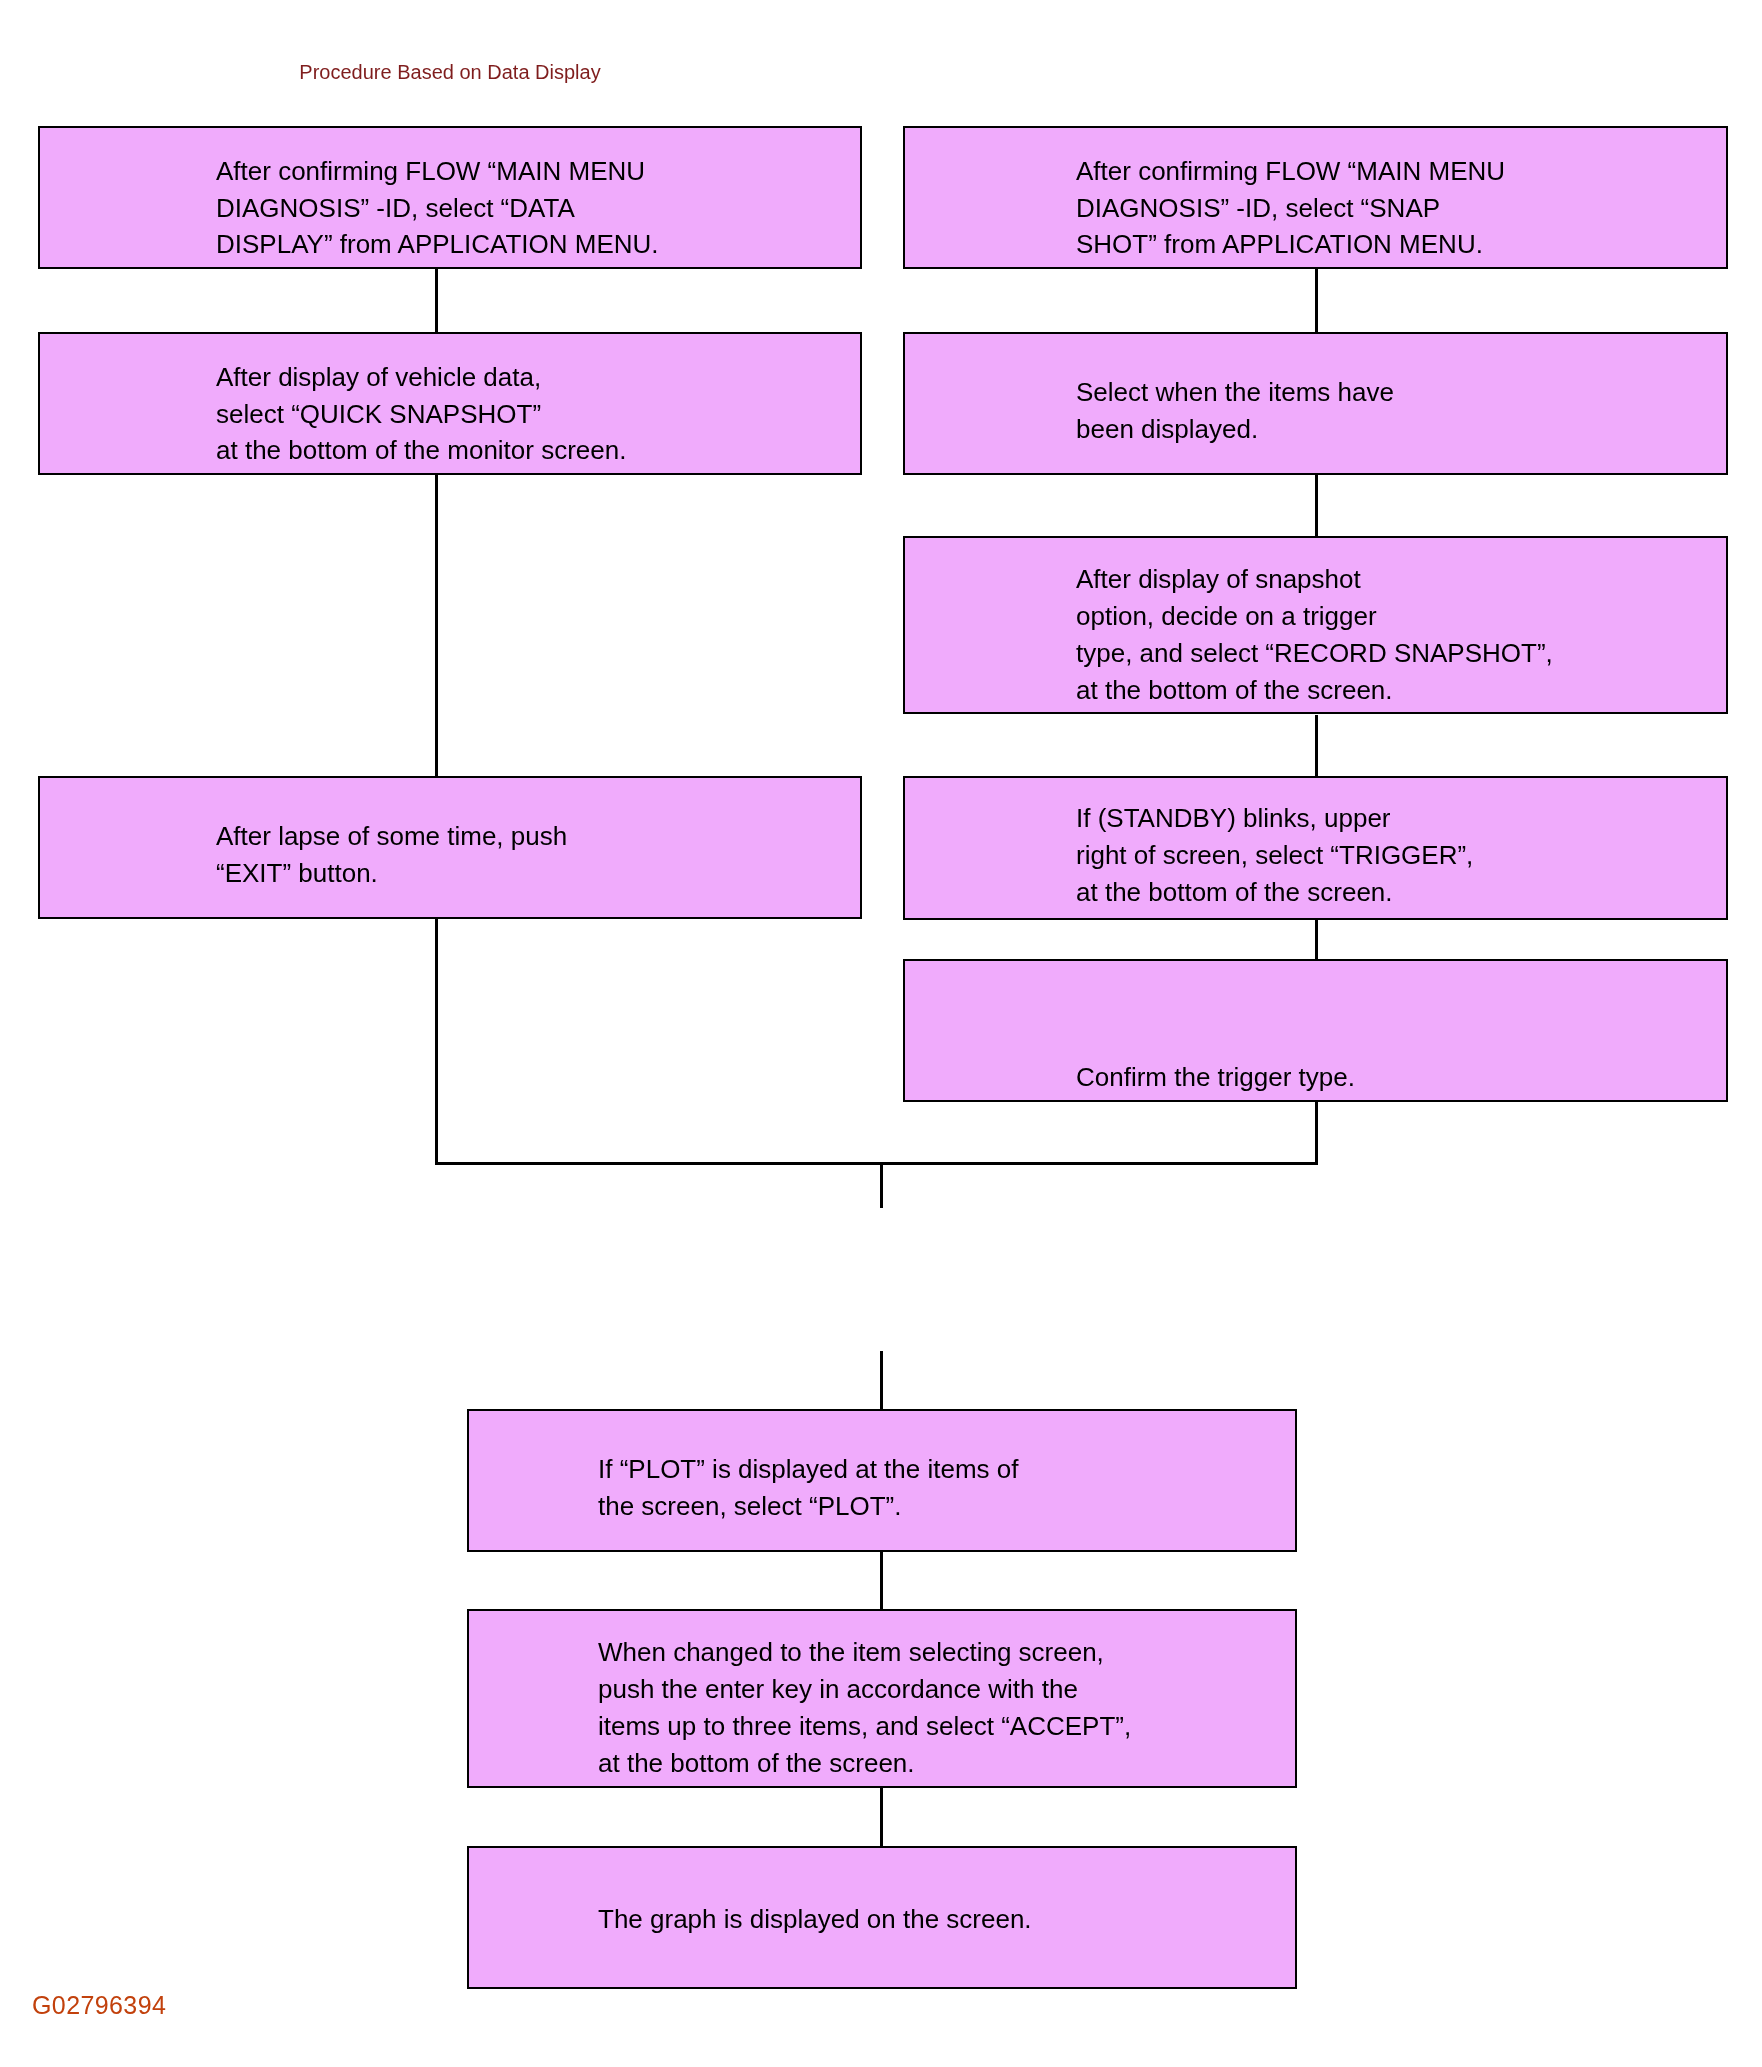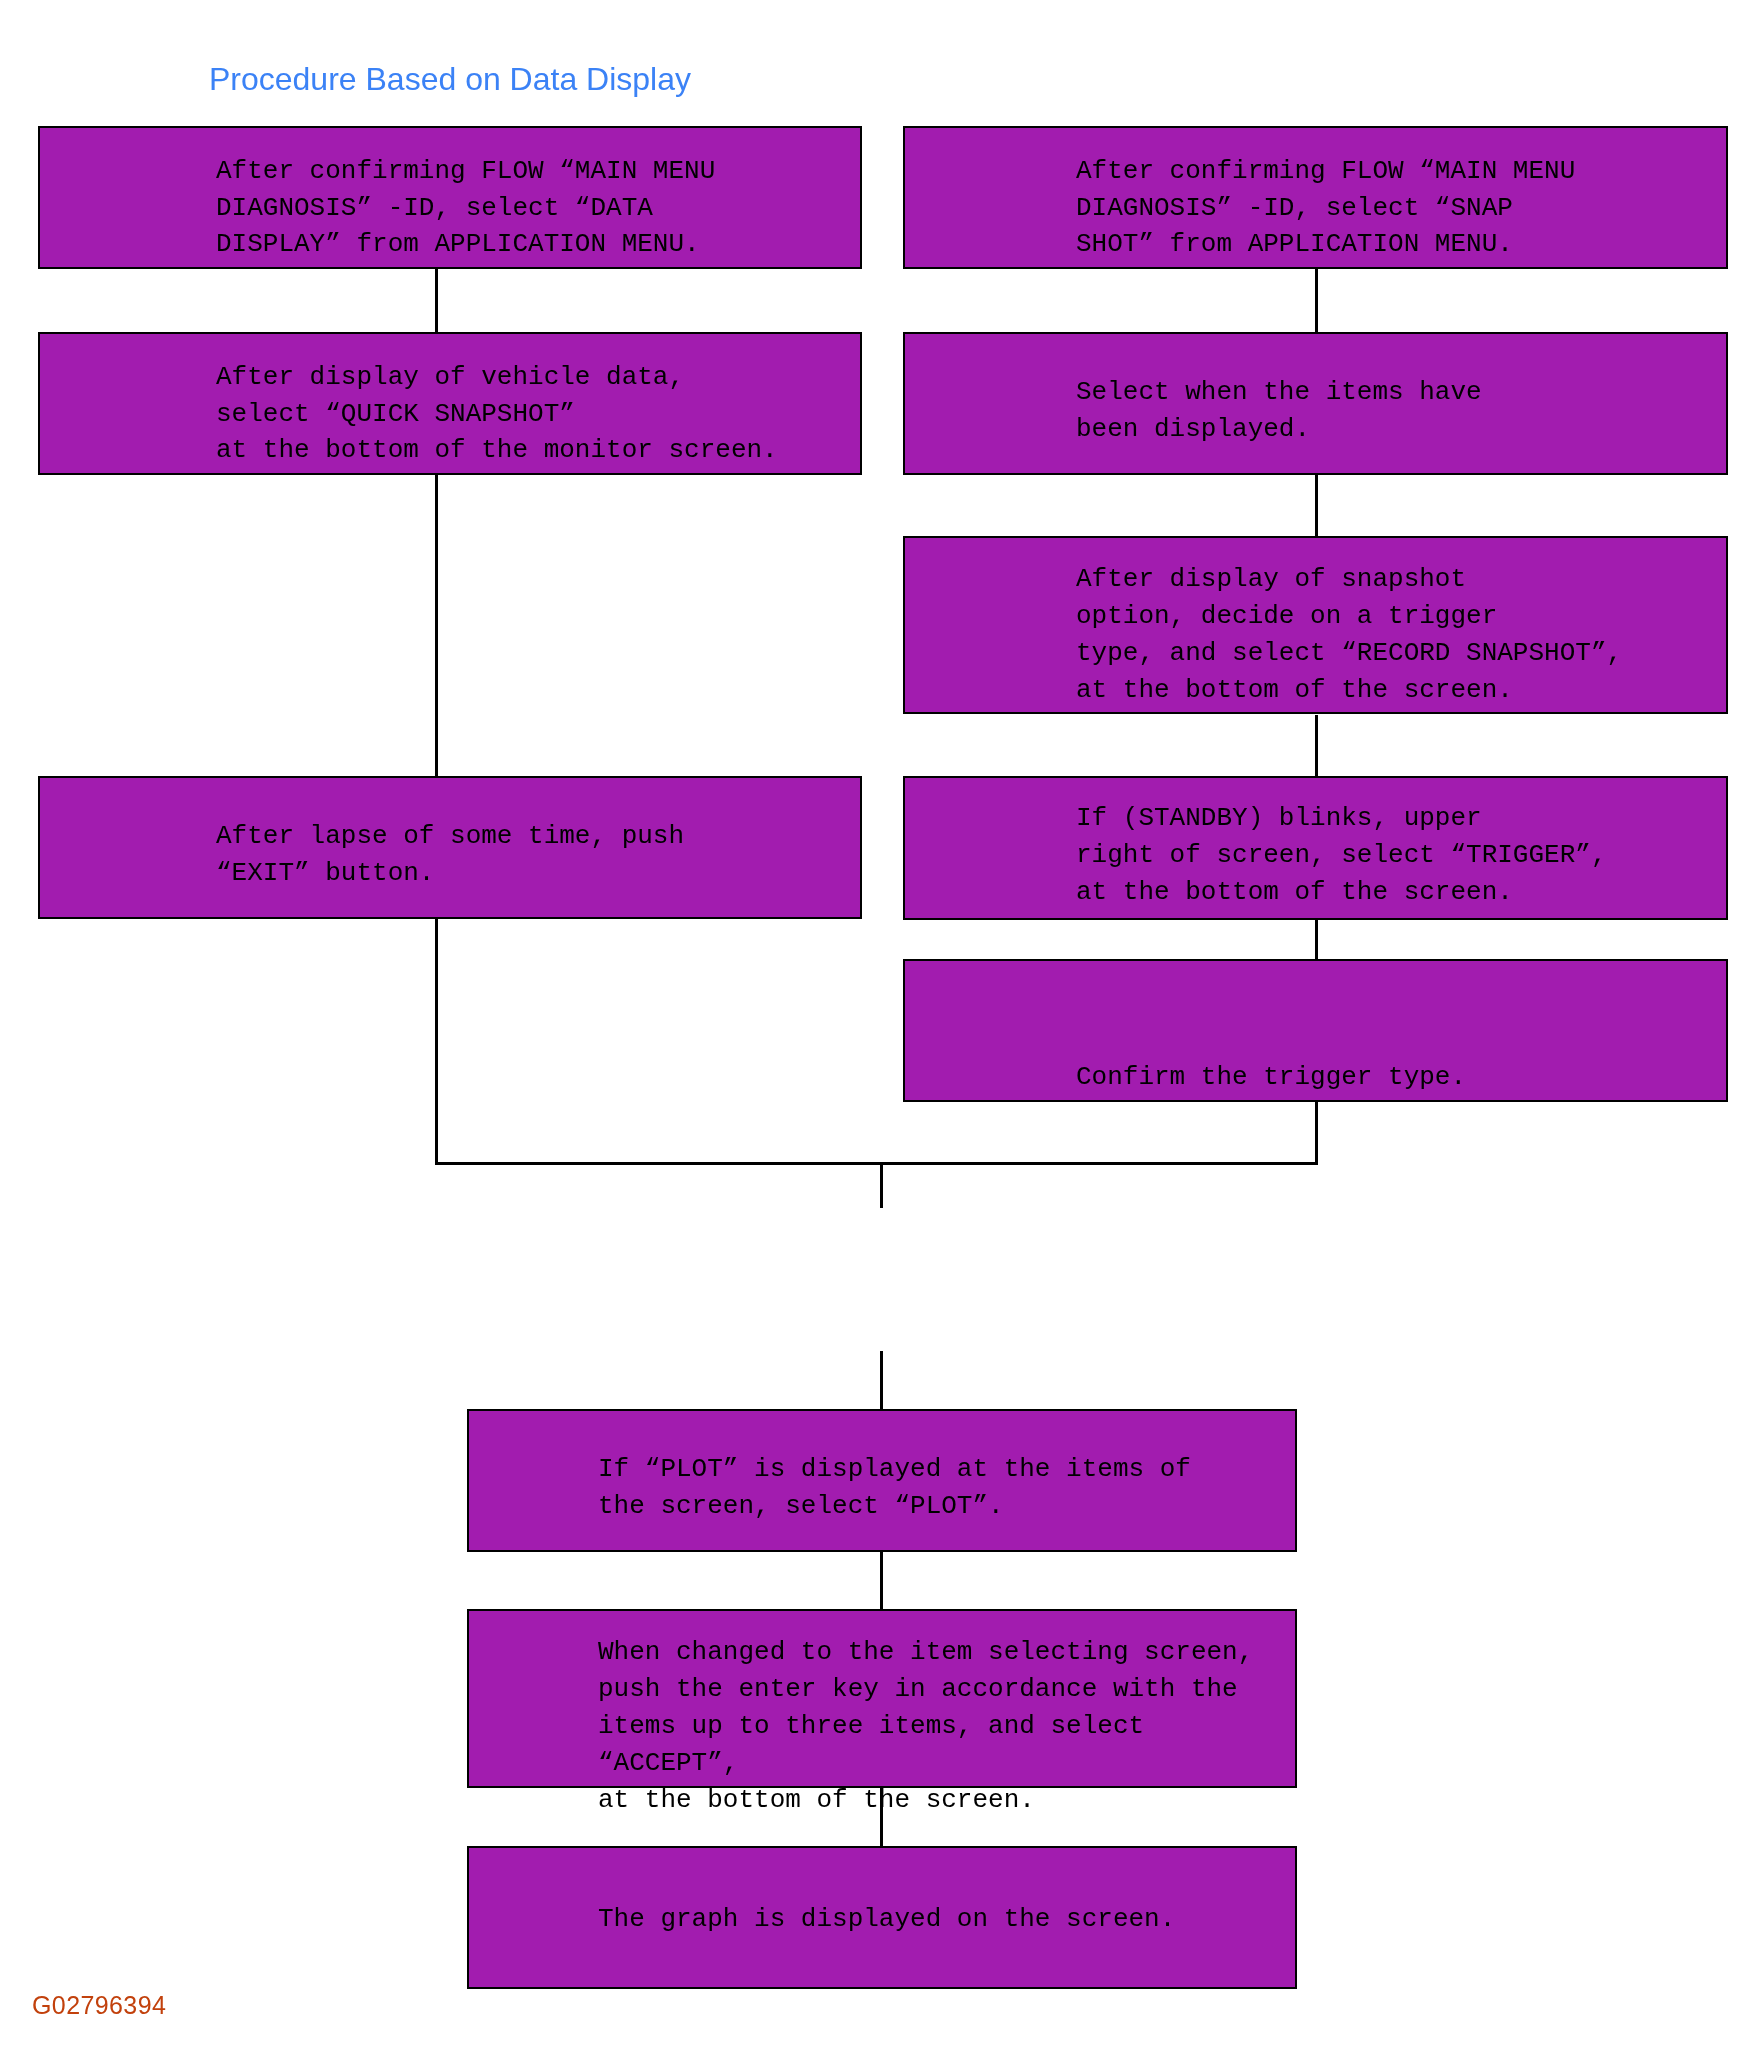--- a/index.html
+++ b/index.html
@@ -13,32 +13,31 @@
   }
   #page {
     position: relative;
     width: 1763px;
     height: 2067px;
     background: #ffffff;
     overflow: hidden;
   }
   .col-title {
     position: absolute;
-    font-size: 32px;
+    font-size: 20px;
     line-height: 1.2;
-    color: #3b82f6;
+    color: #7f1d1d;
     white-space: nowrap;
     text-align: center;
   }
   .node {
     position: absolute;
     box-sizing: border-box;
     border: 2.6px solid #000000;
-    background: #a21caf;
-    font-family: Liberation Mono, monospace;
+    background: #f0abfc;
   }
   .node .node-text {
     position: absolute;
     font-size: 26px;
     line-height: 1.42;
     color: #000;
     white-space: pre-line;
     text-align: left;
   }
   .connector {

